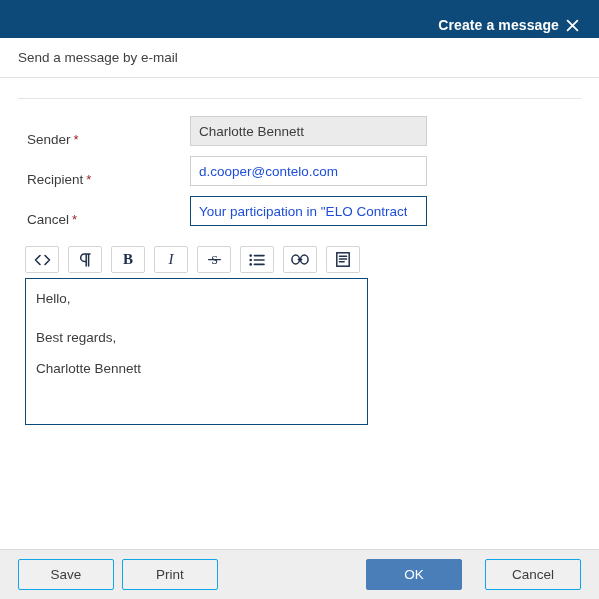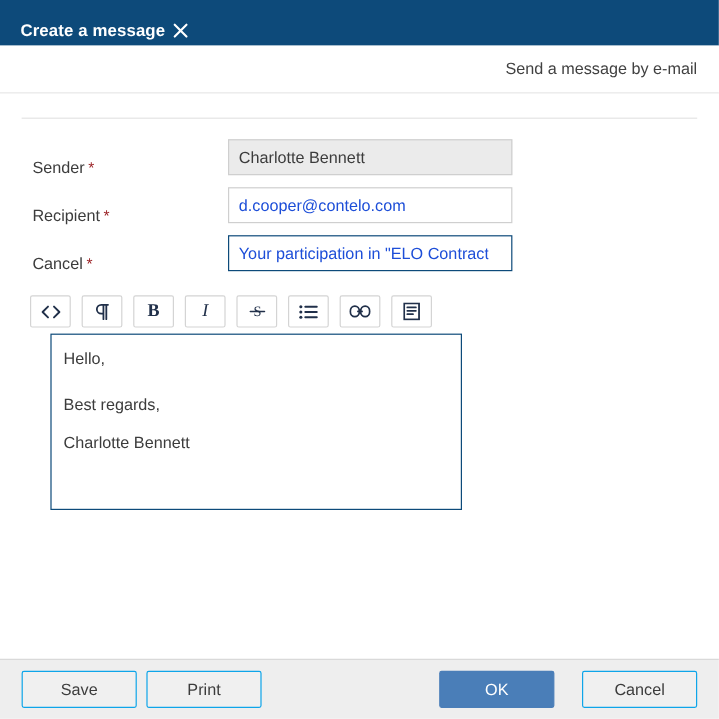--- a/index.html
+++ b/index.html
@@ -27,21 +27,21 @@
     background: #ffffff;
   }
 
   
   .titlebar {
     height: 38px;
     min-height: 38px;
     background: #0d4a7a;
     display: flex;
     align-items: center;
-    justify-content: flex-start;
+    justify-content: flex-end;
     padding: 12px 14px 0 17px;
     box-sizing: border-box;
   }
   .titlebar-title {
     color: #ffffff;
     font-size: 14px;
     font-weight: bold;
     letter-spacing: 0.1px;
     white-space: nowrap;
   }
@@ -59,21 +59,20 @@
   
   .subtitle-band {
     height: 40px;
     min-height: 40px;
     background: #ffffff;
     display: flex;
     align-items: center;
     padding: 0 18px;
     box-sizing: border-box;
     border-bottom: 1px solid #e2e2e2;
-    justify-content: flex-end;
   }
   .subtitle-text {
     font-size: 13.5px;
     color: #414141;
     white-space: nowrap;
   }
 
   
   .content {
     flex: 1 1 auto;
@@ -179,21 +178,20 @@
   .editor-body {
     width: 343px;
     height: 147px;
     box-sizing: border-box;
     border: 1px solid #0d4a7a;
     background: #ffffff;
     padding: 12px 10px;
     font-size: 13.5px;
     color: #3c3c3c;
     overflow: hidden;
-    margin-left: 17px;
   }
   .editor-line {
     line-height: 1.25;
     white-space: pre-wrap;
   }
   .editor-line.gap-top { margin-top: 22px; }
   .editor-line.gap-sm { margin-top: 14px; }
 
   
   .footer {

